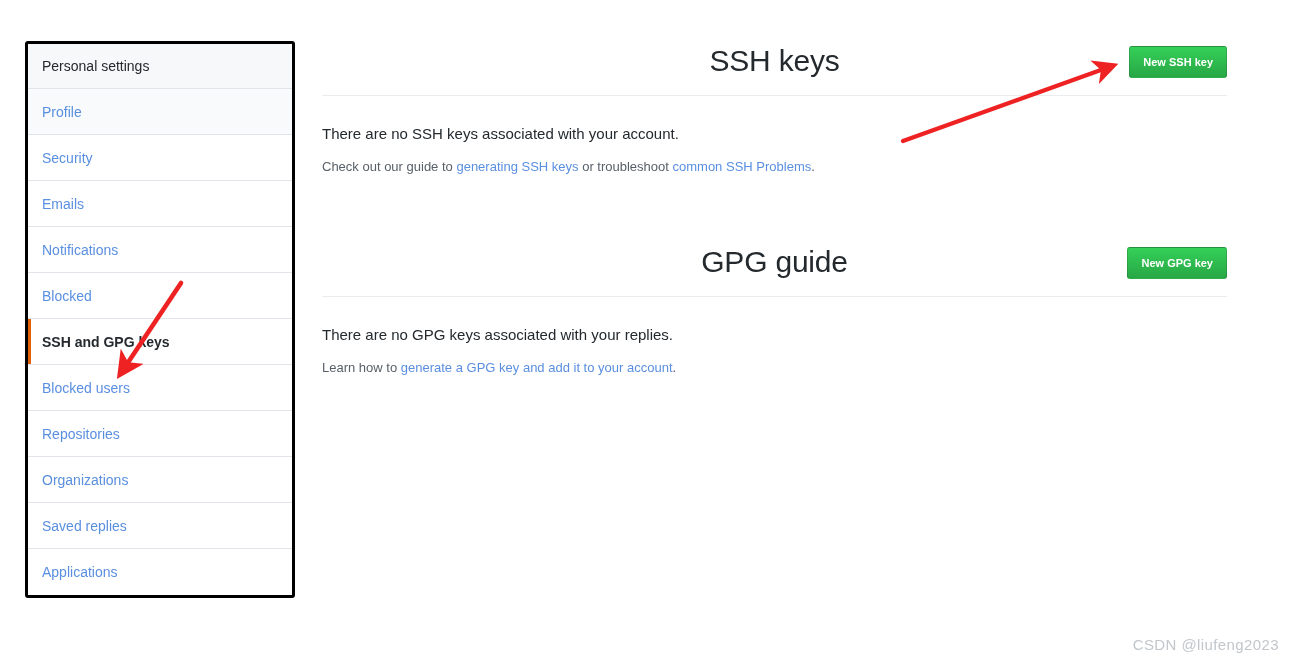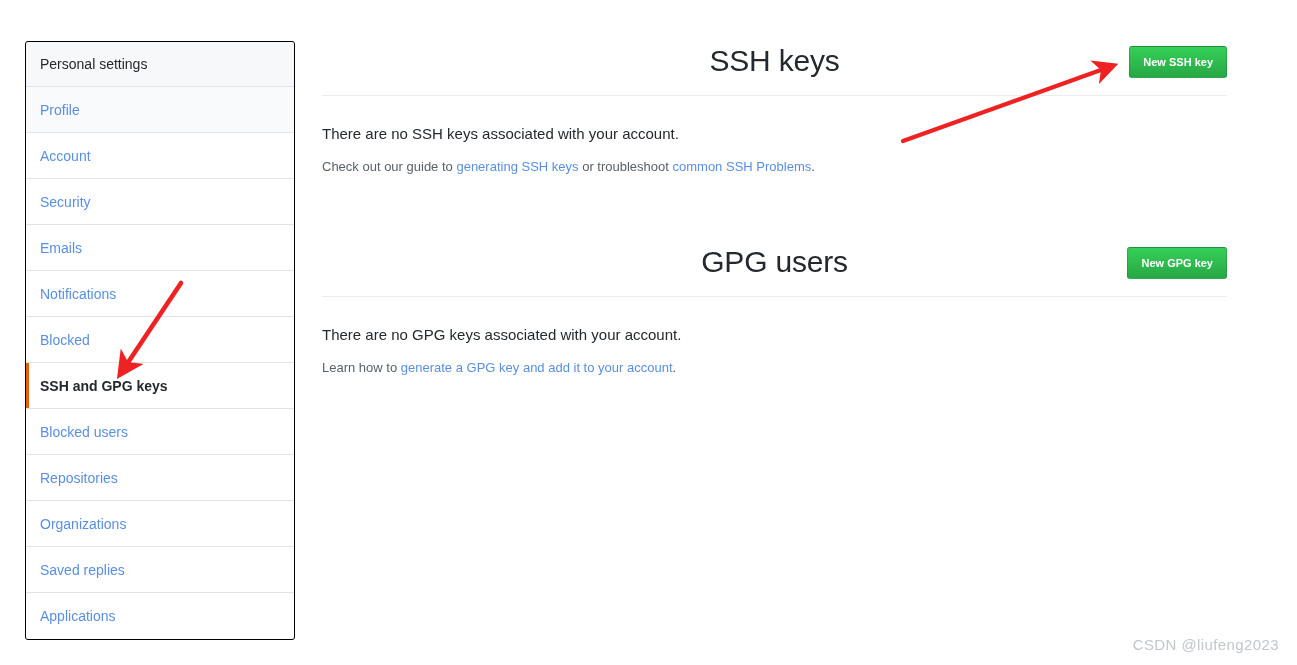--- a/index.html
+++ b/index.html
@@ -11,21 +11,21 @@
     overflow: hidden;
   }
   #root { position: relative; width: 1297px; height: 665px; }
 
   
   .sidebar {
     position: absolute;
     left: 25px;
     top: 41px;
     width: 270px;
-    border: 1px solid #000000;
+    border: 3px solid #000000;
     border-radius: 3px;
     background: #0c4a6e;
     overflow: hidden;
   }
   .side-head {
     height: 45px;
     line-height: 45px;
     padding-left: 14px;
     font-size: 14px;
     color: #24292e;
@@ -138,21 +138,20 @@
 </style>
 </head>
 <body>
 
 <div id="root">
 
   <nav class="sidebar">
     <div class="side-head">Personal settings</div>
     <div id="sidebar-items">
         <div class="side-item tinted">Profile</div>
-        <div class="side-item">Account</div>
         <div class="side-item">Security</div>
         <div class="side-item">Emails</div>
         <div class="side-item">Notifications</div>
         <div class="side-item">Blocked</div>
         <div class="side-item active">SSH and GPG keys</div>
         <div class="side-item">Blocked users</div>
         <div class="side-item">Repositories</div>
         <div class="side-item">Organizations</div>
         <div class="side-item">Saved replies</div>
         <div class="side-item">Applications</div>
@@ -170,25 +169,25 @@
       <div class="empty-line">There are no SSH keys associated with your account.</div>
       <div class="help-line">
         <span>Check out our guide to </span><a class="link">generating SSH keys</a><span> or troubleshoot </span><a class="link">common SSH Problems</a><span>.</span>
       </div>
     </section>
 
     <div class="section-gap"></div>
 
     <section>
       <div class="sec-head">
-        <div class="sec-title">GPG users</div>
+        <div class="sec-title">GPG guide</div>
         <button class="btn-green">New GPG key</button>
       </div>
       <div class="rule"></div>
-      <div class="empty-line">There are no GPG keys associated with your account.</div>
+      <div class="empty-line">There are no GPG keys associated with your replies.</div>
       <div class="help-line">
         <span>Learn how to </span><a class="link">generate a GPG key and add it to your account</a><span>.</span>
       </div>
     </section>
 
   </main>
 
   <svg class="arrows" viewBox="0 0 1297 665" width="1297" height="665">
     <defs>
       <marker id="ah" markerWidth="6" markerHeight="6" refX="4.4" refY="3" orient="auto" markerUnits="strokeWidth">

